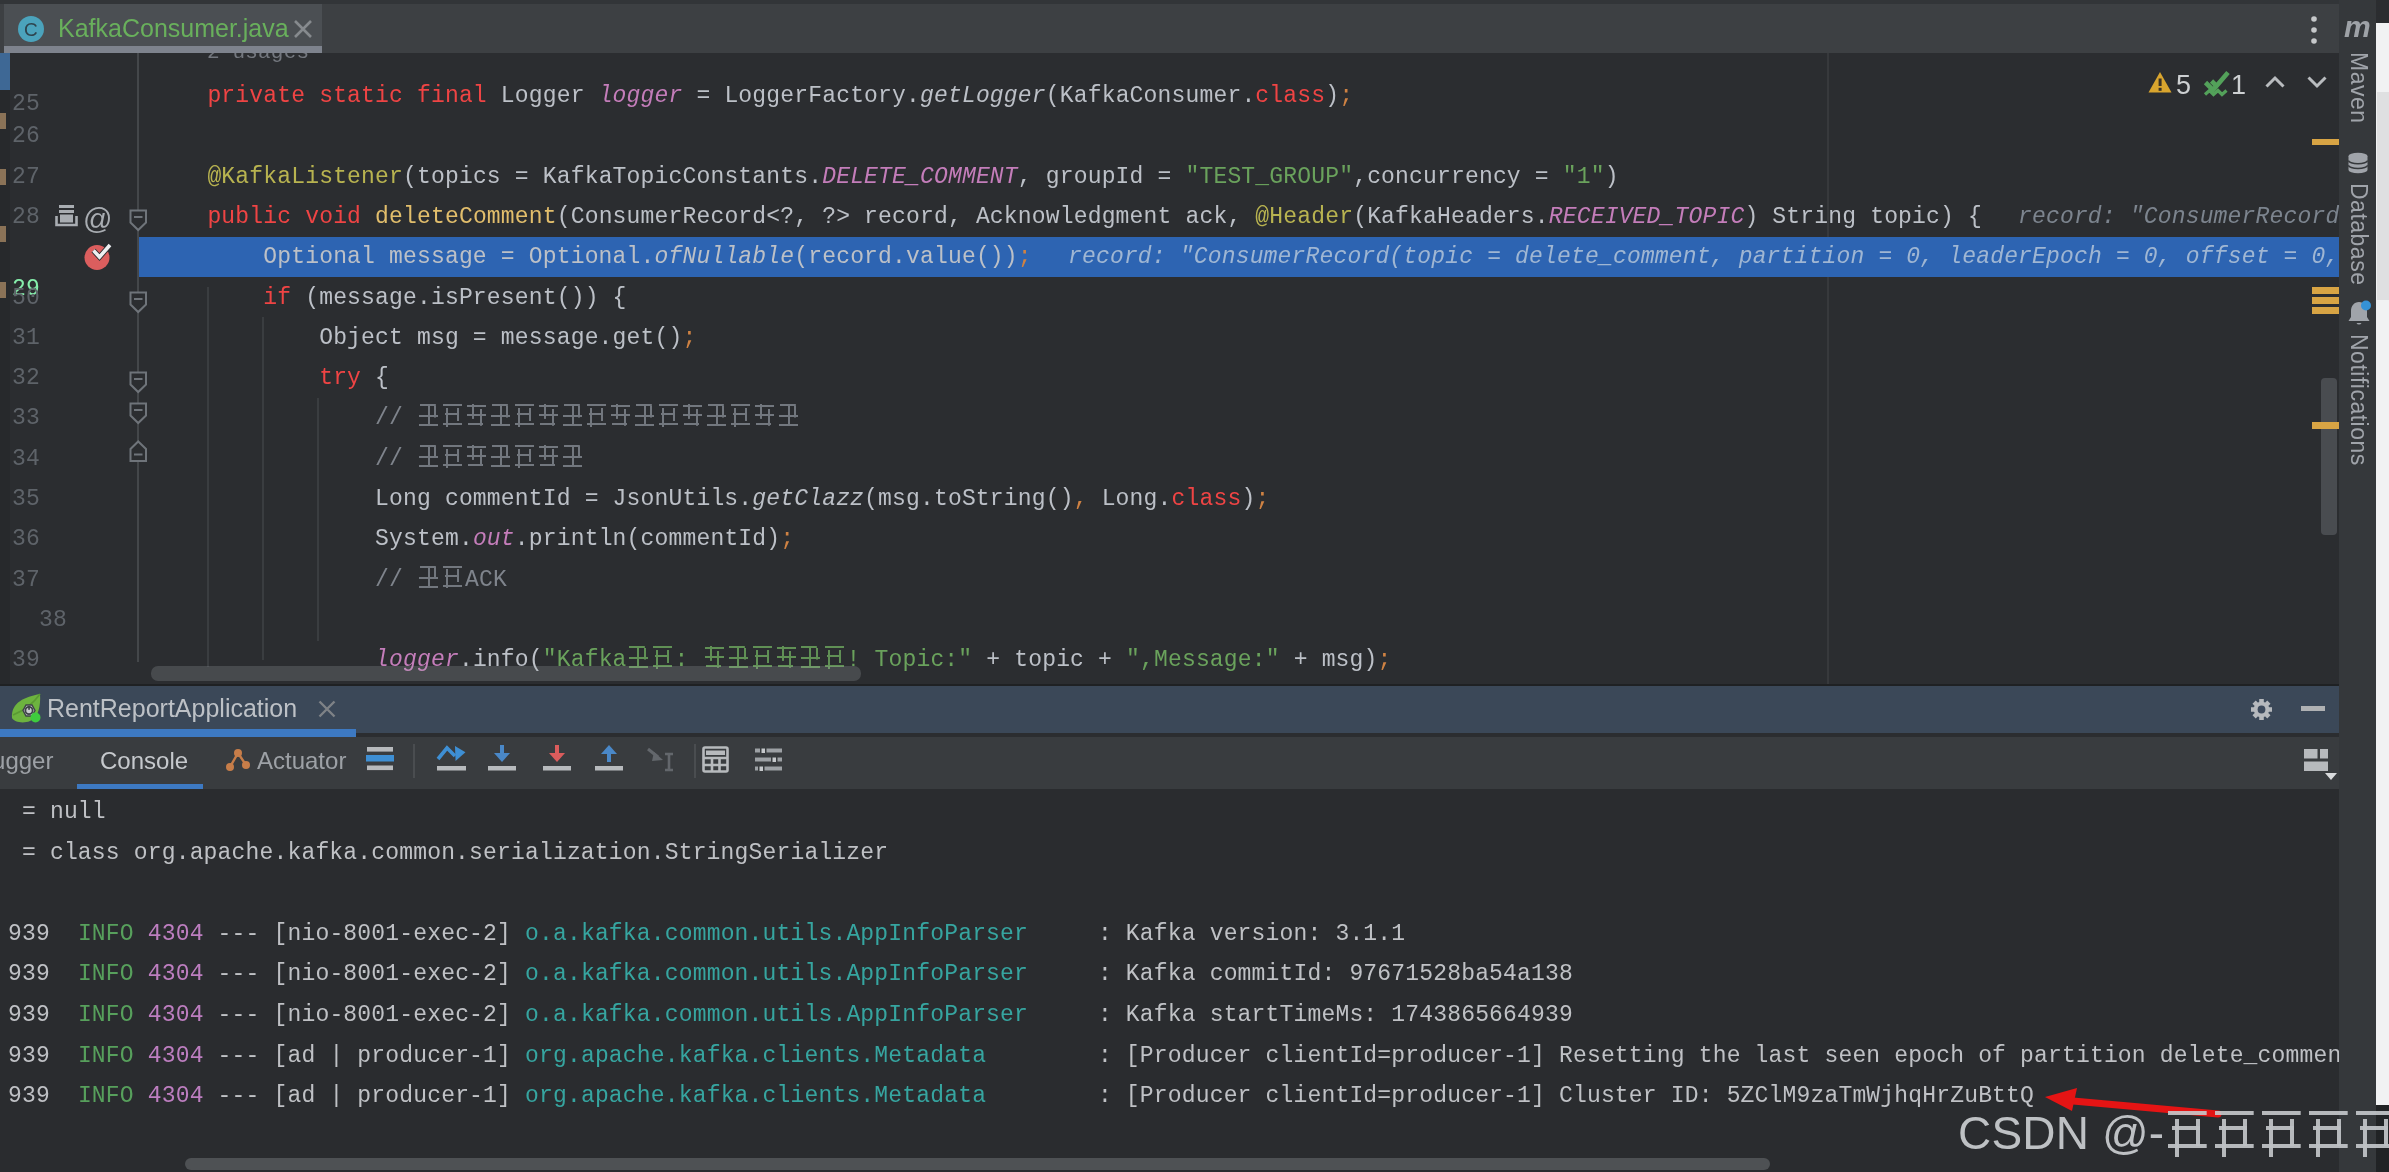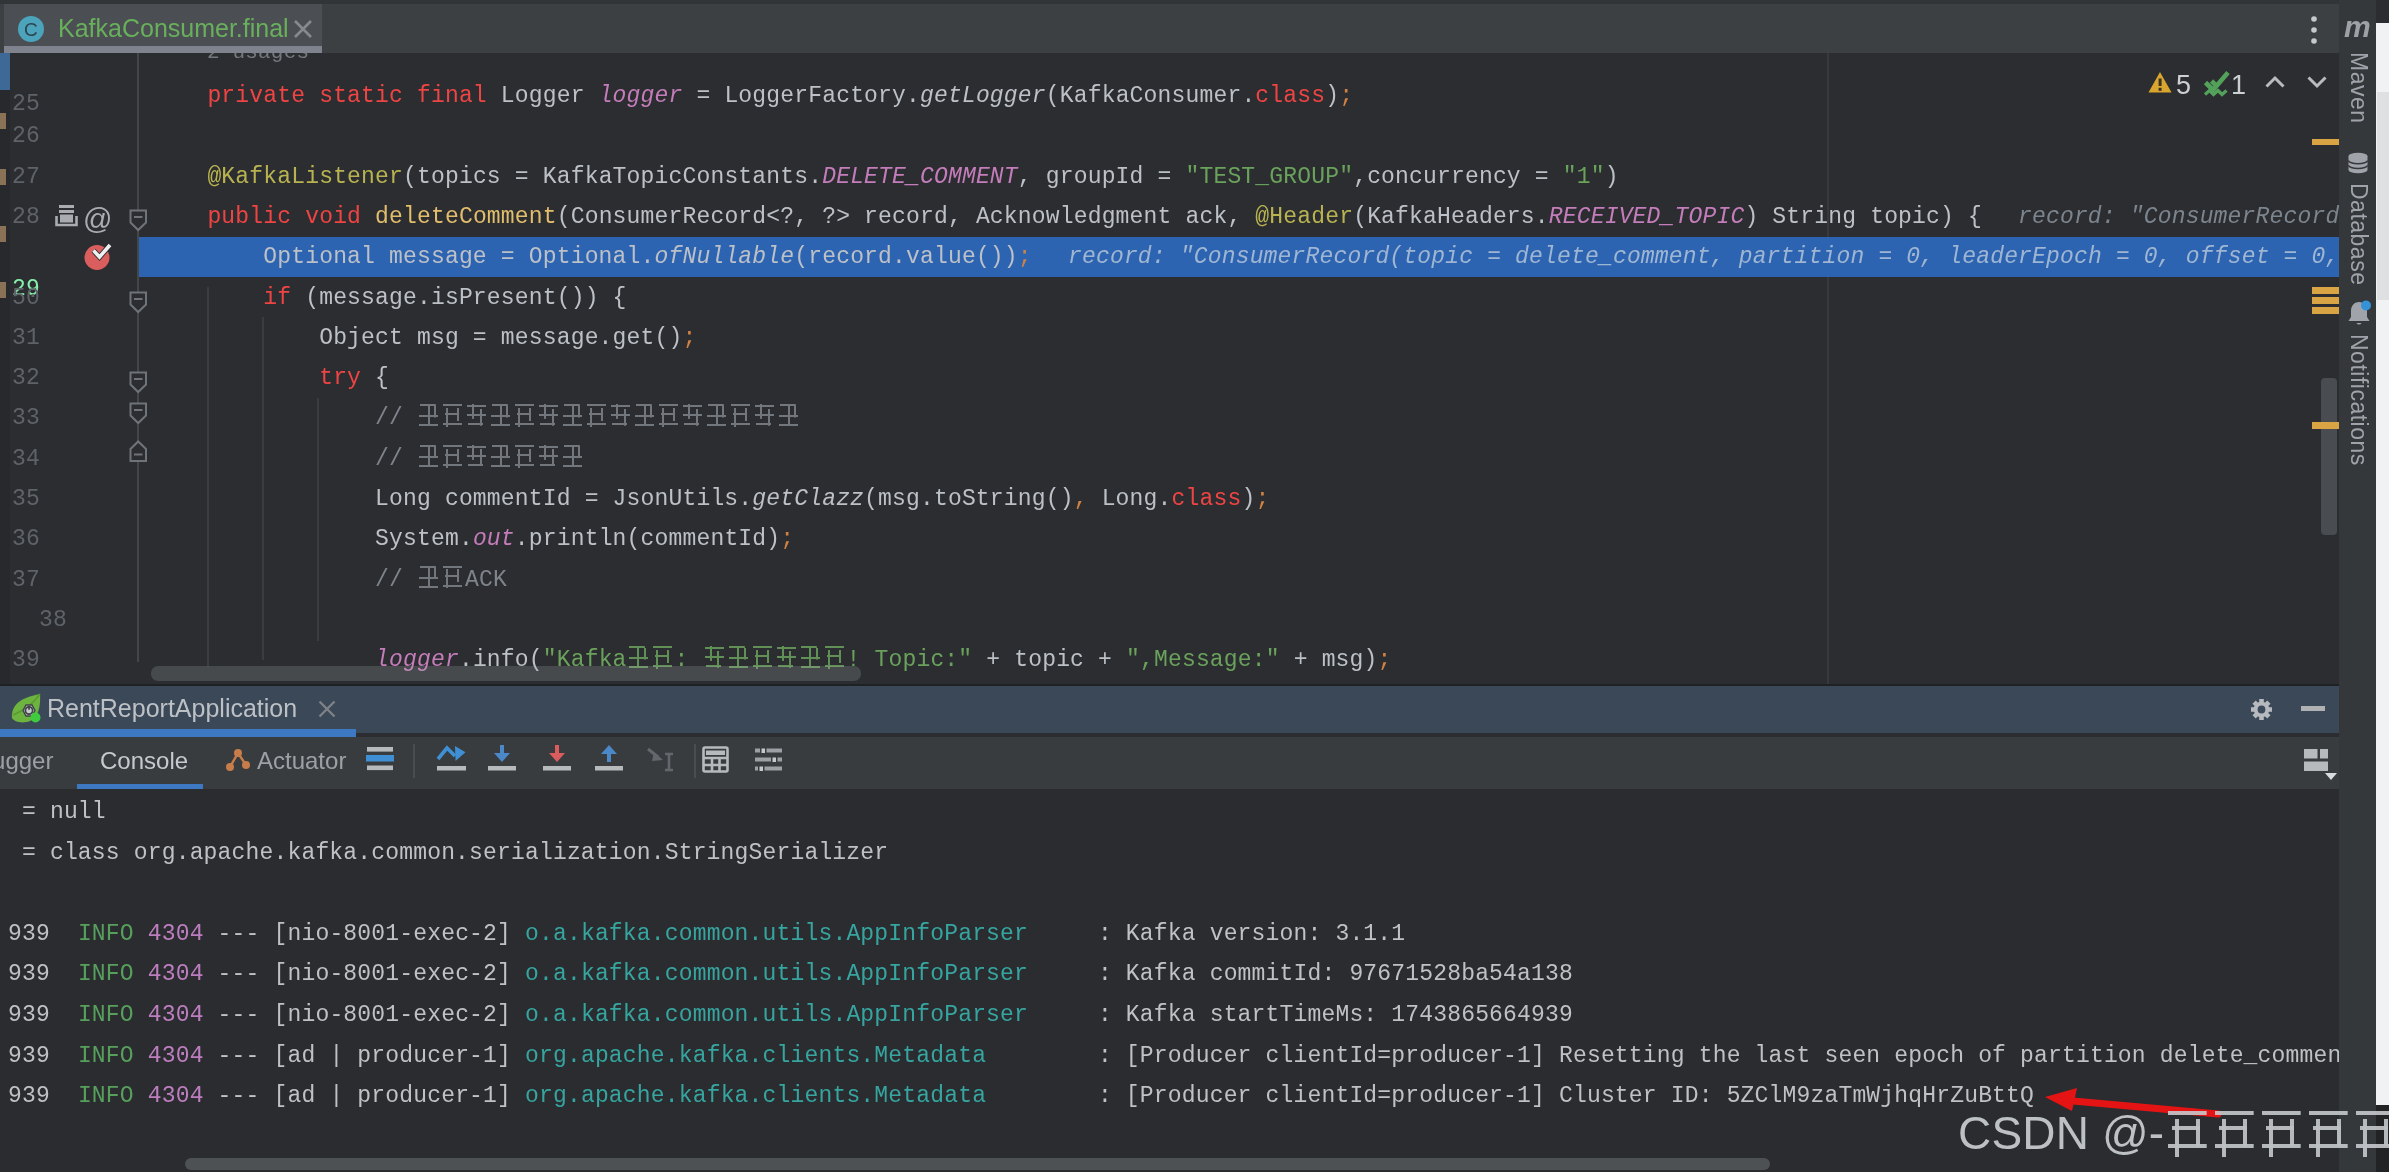--- a/index.html
+++ b/index.html
@@ -131,21 +131,21 @@
 <div class="abs" style="left:83px;top:203px;font-size:29px;color:#A9ADB2;font-family:'Liberation Sans';">@</div>
 
 <div class="abs" style="left:0;top:0;width:2339px;height:53px;background:#3D4043;">
   <div class="abs" style="left:0;top:0;width:2339px;height:4px;background:#323538;"></div>
   <div class="abs" style="left:4px;top:4px;width:318px;height:49px;background:#4B4F53;"></div>
   <div class="abs" style="left:4px;top:46px;width:318px;height:7px;background:#7E838D;"></div>
   <svg class="abs" style="left:18px;top:16px;" width="27" height="27">
         <circle cx="13" cy="13" r="13" fill="#4BA3BC"></circle>
         <text x="13" y="20" font-family="Liberation Sans" font-size="19" fill="#2E444E" text-anchor="middle">C</text>
       </svg>
-  <div class="abs ui" style="left:58px;top:14px;font-size:25px;color:#69B05C;">KafkaConsumer.final</div>
+  <div class="abs ui" style="left:58px;top:14px;font-size:25px;color:#69B05C;">KafkaConsumer.java</div>
   <svg class="abs" style="left:291px;top:17px;" width="24" height="24">
         <path d="M4 4 L20 20 M20 4 L4 20" stroke="#868A8E" stroke-width="2.6"></path>
       </svg>
 
   <svg class="abs" style="left:2308px;top:14px;" width="12" height="34">
     <circle cx="6" cy="5" r="2.8" fill="#C6C8CA"></circle>
         <circle cx="6" cy="16" r="2.8" fill="#C6C8CA"></circle>
         <circle cx="6" cy="27" r="2.8" fill="#C6C8CA"></circle>
       </svg>
 </div>

